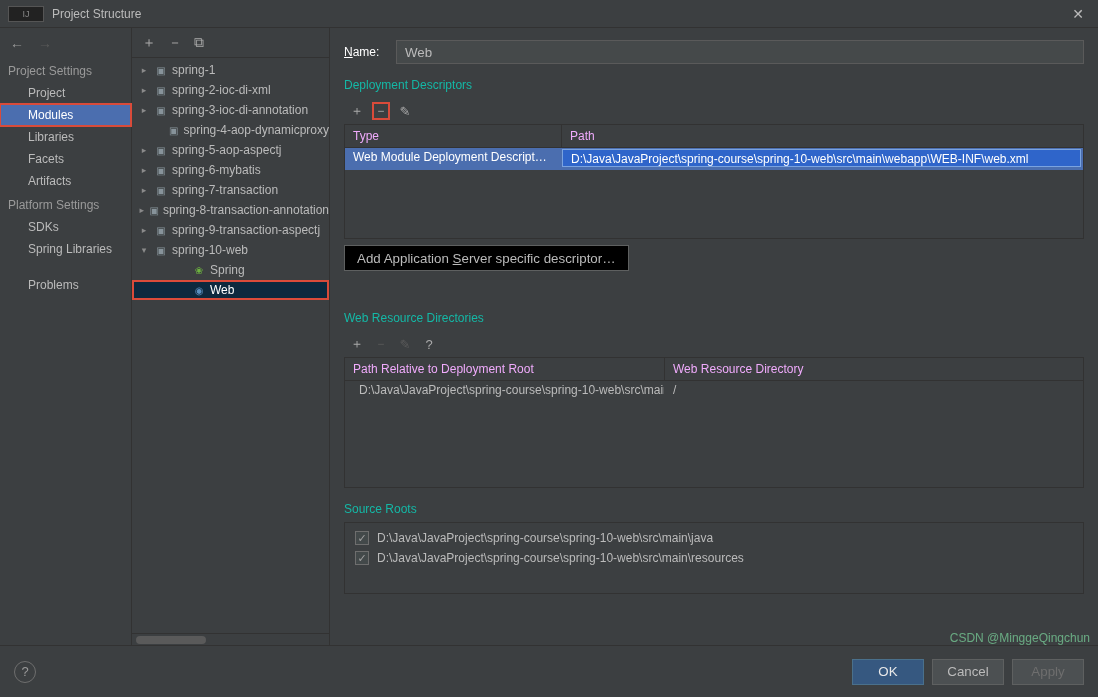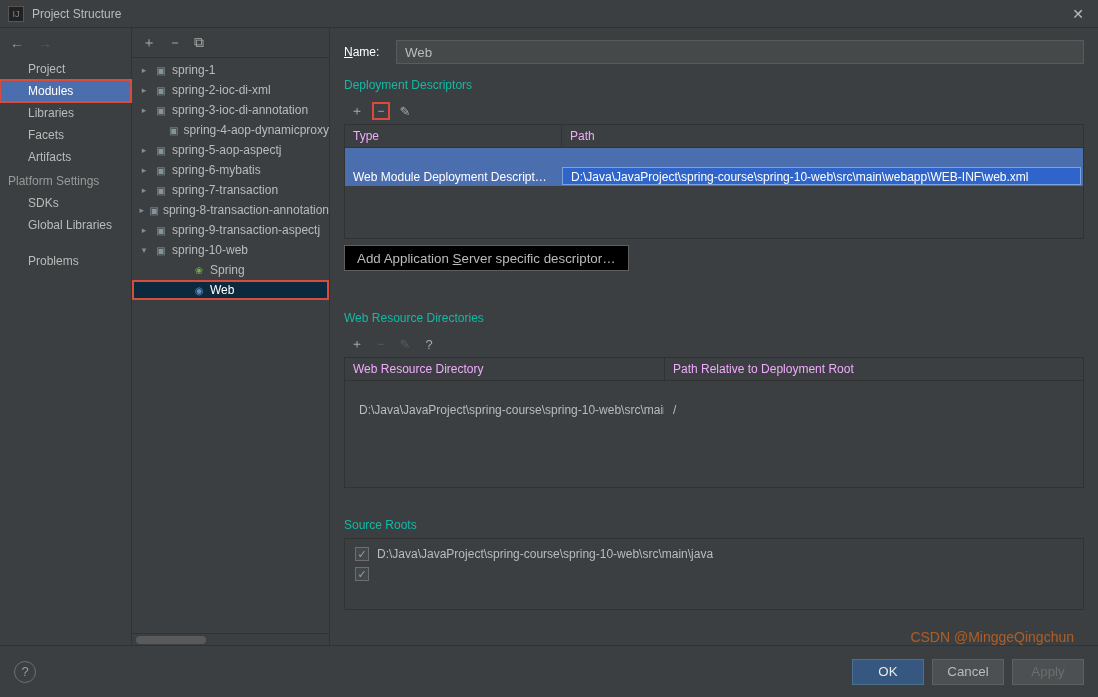--- a/index.html
+++ b/index.html
@@ -1,20 +1,20 @@
 <!DOCTYPE html>
 <html><head>
 <meta charset="utf-8">
 <style>
   * { box-sizing: border-box; margin: 0; padding: 0; font-family: "Segoe UI", Arial, sans-serif; }
   html, body { width: 1098px; height: 697px; background: #3c3f41; color: #bbbbbb; font-size: 12px; overflow: hidden; }
 
   
   .titlebar { height: 28px; background: #3c3f41; display: flex; align-items: center; padding: 0 8px; border-bottom: 1px solid #323232; }
-  .titlebar .app-icon { width: 16px; height: 16px; background: #222; border: 1px solid #555; margin-right: 8px; display:flex;align-items:center;justify-content:center;font-size:9px;color:#888;}
+  .titlebar .app-icon { width: 36px; height: 16px; background: #222; border: 1px solid #555; margin-right: 8px; display:flex;align-items:center;justify-content:center;font-size:9px;color:#888;}
   .titlebar .title { color: #bbbbbb; flex: 1; }
   .titlebar .close { color: #bbbbbb; font-size: 14px; width: 24px; text-align: center; }
 
   .body-area { display:flex; height: 617px; }
 
   
   .left-col { width: 132px; background: #3c3f41; border-right: 1px solid #323232; display:flex; flex-direction: column; }
   .nav-arrows { height: 30px; display:flex; align-items:center; padding: 0 10px; gap: 14px; }
   .nav-arrows span { color: #9b9b9b; font-size: 14px; }
   .nav-arrows .fwd { color: #5a5a5a; }
@@ -50,79 +50,80 @@
   
   .sect-title { color:#14b8a6; margin: 6px 0 6px 0; }
   .panel-toolbar { display:flex; align-items:center; gap: 6px; padding: 4px 4px; }
   .panel-toolbar .tbtn { width:18px; height:18px; display:flex; align-items:center; justify-content:center; color:#aaaaaa; font-size:13px;}
   .panel-toolbar .tbtn.disabled { color:#5a5a5a; }
   .panel-toolbar .tbtn.hl-red { border: 2px solid #d94b3a; }
 
   .table { border:1px solid #323232; background:#3c3f41; }
   .table .thead { display:flex; background:#3c3f41; border-bottom:1px solid #323232; }
   .table .th { padding:4px 8px; color:#f0abfc; border-right:1px solid #323232;}
-  .table .tbody .tr { display:flex; height:38px; align-items:flex-end; }
+  .table .tbody .tr { display:flex; height:22px; align-items:flex-start; }
   .table .td { padding: 2px 8px; overflow:hidden; white-space:nowrap; text-overflow: ellipsis; border-right:1px solid transparent;}
   
   .dd-table .th:first-child { width:217px; }
   .dd-table .th:last-child { flex:1; border-right:none;}
   .dd-table .td:first-child{ width:217px; }
   .dd-table .td:last-child{ flex:1; }
   .dd-table .tr.sel { background:#4b6eaf; color:#fff; }
   .dd-table .tr.sel .td:last-child { background:#2f65ca; border:1px solid #7aa3e0; margin:1px 2px 1px 0; height:18px; line-height:14px;}
   .dd-table .tbody { height: 90px; }
 
   .add-btn { margin-top:6px; height:26px; padding: 0 12px; background:#000000; border:1px solid #5e6060; color:#bbbbbb; }
 
   .wr-table .th:first-child { width:320px; }
   .wr-table .th:last-child { flex:1; border-right:none;}
   .wr-table .td:first-child{ width:320px; display:flex; align-items:center; gap:6px;}
   .wr-table .td:last-child{ flex:1; }
   .wr-table .tbody { height: 106px; }
   .dir-icon { width:14px;height:12px; background:#6a8fa3; display:inline-block; border-radius:2px;}
 
-  .source-roots { margin-top: 20px; }
+  .source-roots { margin-top: 4px; }
   .check-row { display:flex; align-items:center; gap:8px; padding:4px 10px; color:#bbbbbb;}
   .check-row.container { border:1px solid #323232; padding:8px 10px; flex-direction:column; align-items:stretch; gap:6px; height:72px;}
   .checkbox { width:14px; height:14px; border:1px solid #6e6e6e; background:#43494a; display:inline-flex; align-items:center; justify-content:center; color:#a0a0a0; font-size:11px;}
   
   
   .bottom-bar { height: 52px; border-top: 1px solid #323232; display:flex; align-items:center; padding: 0 14px; }
   .help-icon { width:22px; height:22px; border-radius:50%; border:1px solid #6e6e6e; color:#9a9a9a; display:flex; align-items:center; justify-content:center; font-size:13px;}
   .bottom-bar .spacer { flex:1; }
   .btn { height:26px; min-width:72px; padding:0 14px; margin-left:8px; background:#4c5052; border:1px solid #5e6060; color:#bbbbbb; }
   .btn.primary { background:#365880; border:1px solid #4a708b; color:#e8e8e8;}
   .btn.disabled { color:#6e6e6e; }
 
-  .watermark { position:absolute; right:24px; bottom:52px; color:#f97316; font-size:14px; opacity:0.6; pointer-events:none;}
+  .watermark { position:absolute; right:8px; bottom:52px; color:#86efac; font-size:12px; opacity:0.6; pointer-events:none;}
 </style>
 </head>
 <body>
 
 <div class="titlebar">
   <div class="app-icon">IJ</div>
   <div class="title">Project Structure</div>
   <div class="close">✕</div>
 </div>
 
 <div class="body-area">
 
   <div class="left-col">
     <div class="nav-arrows">
       <span>←</span>
       <span class="fwd">→</span>
     </div>
+    <div class="section-head">Project Settings</div>
     <div class="nav-item">Project</div>
     <div class="nav-item selected hl">Modules</div>
     <div class="nav-item">Libraries</div>
     <div class="nav-item">Facets</div>
     <div class="nav-item">Artifacts</div>
     <div class="section-head">Platform Settings</div>
     <div class="nav-item">SDKs</div>
-    <div class="nav-item">Global Libraries</div>
+    <div class="nav-item">Spring Libraries</div>
     <div style="height:14px"></div>
     <div class="nav-item" style="">Problems</div>
   </div>
 
   <div class="mid-col">
     <div class="mid-toolbar">
       <span class="tbtn">＋</span>
       <span class="tbtn">－</span>
       <span class="tbtn">⧉</span>
     </div>
@@ -225,22 +226,22 @@
     
     <div class="sect-title">Web Resource Directories</div>
     <div class="panel-toolbar">
       <span class="tbtn">＋</span>
       <span class="tbtn disabled">－</span>
       <span class="tbtn disabled">✎</span>
       <span class="tbtn">?</span>
     </div>
     <div class="table wr-table">
       <div class="thead">
+        <div class="th">Path Relative to Deployment Root</div>
         <div class="th">Web Resource Directory</div>
-        <div class="th">Path Relative to Deployment Root</div>
       </div>
       <div class="tbody">
         <div class="tr">
           <div class="td">
               <span class="dir-icon"></span>
               <span>D:\Java\JavaProject\spring-course\spring-10-web\src\main…</span>
             </div>
           <div class="td">/</div>
         </div>
       </div>
@@ -250,20 +251,21 @@
 
     
     <div class="sect-title source-roots">Source Roots</div>
     <div class="check-row container">
       <div class="check-row" style="padding:0">
         <span class="checkbox">✓</span>
         <span>D:\Java\JavaProject\spring-course\spring-10-web\src\main\java</span>
       </div>
       <div class="check-row" style="padding:0">
         <span class="checkbox">✓</span>
+        <span>D:\Java\JavaProject\spring-course\spring-10-web\src\main\resources</span>
       </div>
     </div>
 
   </div>
 </div>
 
 <div class="bottom-bar">
   <div class="help-icon">?</div>
   <div class="spacer"></div>
   <button class="btn primary">OK</button>

